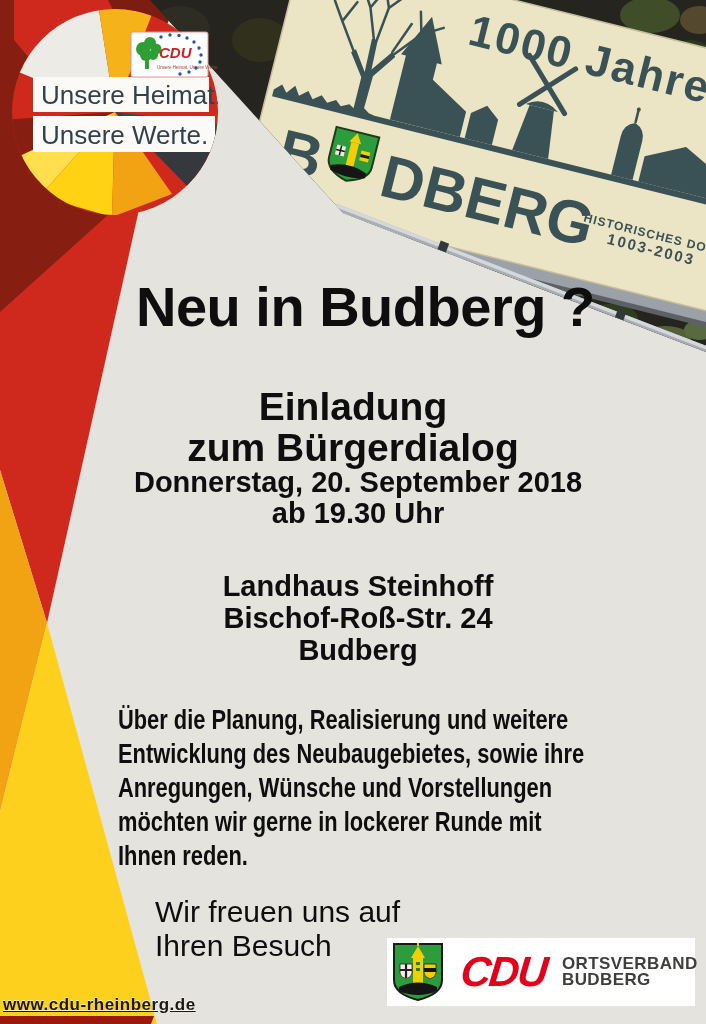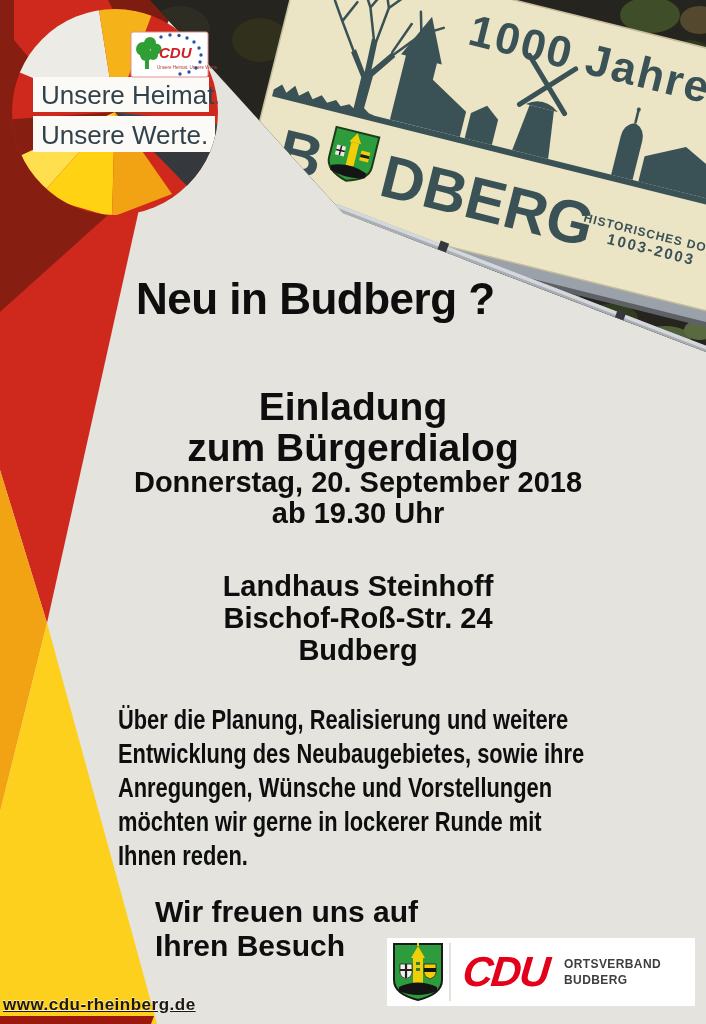--- a/index.html
+++ b/index.html
@@ -5,35 +5,35 @@
   * { margin:0; padding:0; box-sizing:border-box; }
   html,body { background:#9a9a96; }
   .poster {
     position:relative; width:706px; height:1024px; overflow:hidden;
     background:#e4e3de;
     font-family:"Liberation Sans", sans-serif; color:#0e0e0e;
   }
   .deco { position:absolute; left:0; top:0; }
   .deco text { font-family:"Liberation Sans", sans-serif; }
 
-  .headline { position:absolute; left:136px; top:274px; font-size:44px; font-weight:700; letter-spacing:-0.5px; }
+  .headline { position:absolute; left:136px; top:274px; font-size:56px; font-weight:700; letter-spacing:-0.5px; }
   .invite   { position:absolute; left:0; top:354px; width:706px; text-align:center; font-size:39px; line-height:41px; font-weight:700;margin-top:32px; }
   .datetime { position:absolute; left:0; top:467px; width:716px; text-align:center; font-size:29px; line-height:31px; font-weight:700; }
   .venue    { position:absolute; left:0; top:570px; width:716px; text-align:center; font-size:29px; line-height:32px; font-weight:700; }
   .bodytext { position:absolute; left:118px; top:703px; font-size:28px; line-height:34px; font-weight:700; white-space:nowrap;
               transform:scaleX(0.78); transform-origin:0 0; }
-  .closing  { position:absolute; left:155px; top:895px; font-size:30px; line-height:34px; font-weight:700; }
+  .closing  { position:absolute; left:155px; top:895px; font-size:30px; line-height:34px; font-weight:400; }
 
   .footer-logo { position:absolute; left:387px; top:938px; width:308px; height:68px; background:#ffffff;
                  display:flex; align-items:center; }
   .crest   { margin-left:5px; flex:0 0 auto; }
   .divider { width:2px; height:58px; background:#e4e3dd; margin-left:5px; }
   .cdu-word { font-size:42px; font-weight:700; font-style:italic; color:#e2001a; letter-spacing:-2px;
               margin-left:12px; transform:skewX(-6deg); }
-  .org { margin-left:16px; font-size:12px; font-weight:700; color:#3e3e3c; line-height:16px; letter-spacing:0.4px; }
+  .org { margin-left:16px; font-size:17px; font-weight:700; color:#3e3e3c; line-height:16px; letter-spacing:0.4px; }
 
   .website { position:absolute; left:3px; top:995px; font-size:17px; font-weight:700; color:#1d1710;
              letter-spacing:0.5px; text-shadow:0 -1px 0 rgba(255,255,255,0.75);text-decoration:underline; }
 </style>
 </head>
 <body>
 
 <div class="poster">
 
   <svg class="deco" width="706" height="1024" viewBox="0 0 706 1024">

